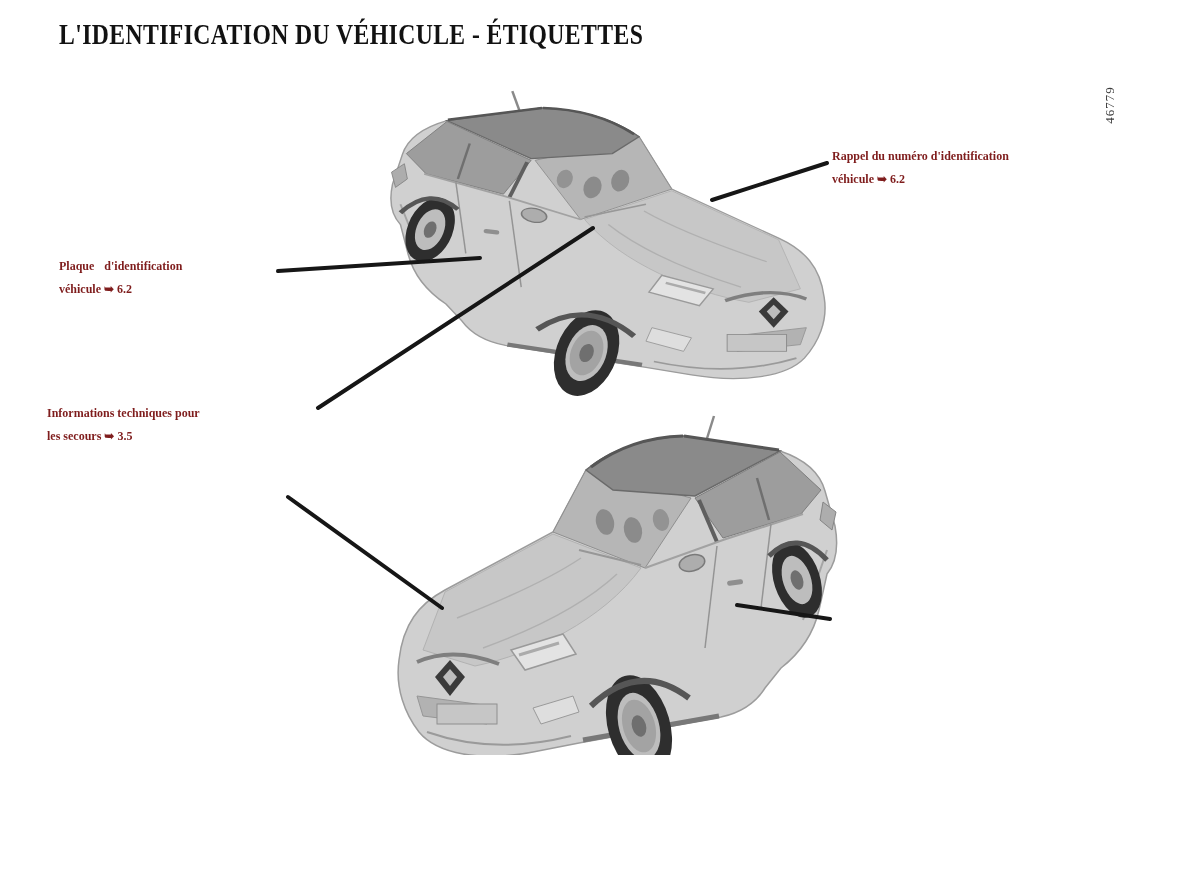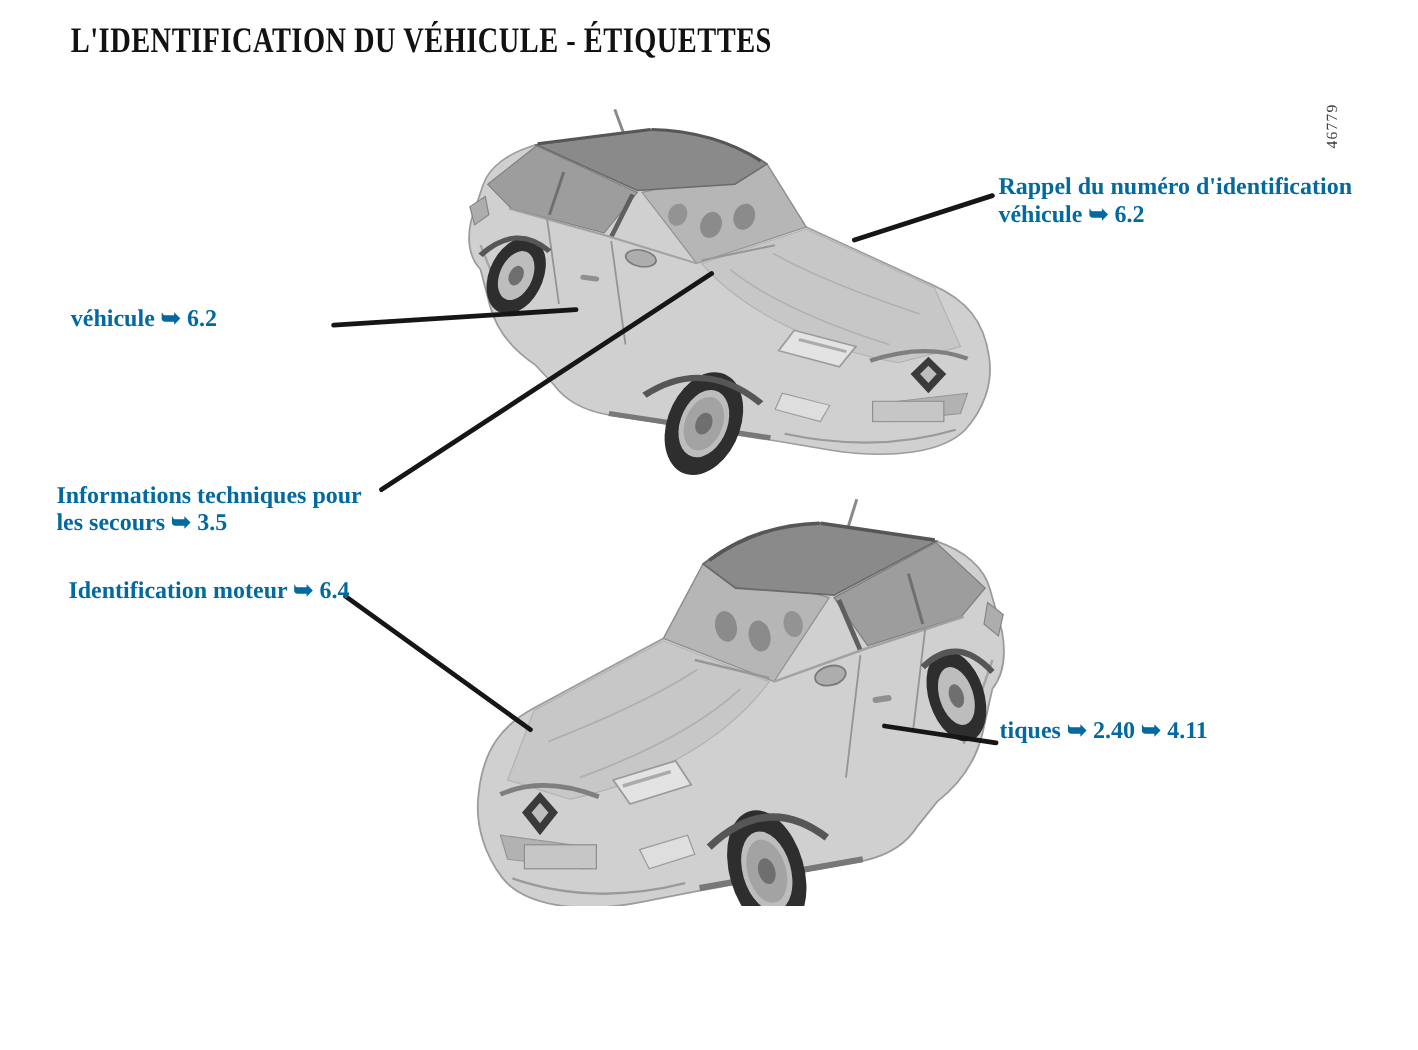--- a/index.html
+++ b/index.html
@@ -21,24 +21,24 @@
     font-size: 30px;
     font-weight: bold;
     letter-spacing: 0.5px;
     white-space: nowrap;
     transform: scaleX(0.79);
     transform-origin: left top;
     color: #121212;
   }
   .callout {
     position: absolute;
-    font-size: 20px;
+    font-size: 12px;
     font-weight: bold;
     line-height: 23px;
-    color: #0369a1;
+    color: #7f1d1d;
     white-space: nowrap;
   }
   .callout .ws { word-spacing: 7px; }
   #callout-rappel   { left: 832px; top: 145px; }
   #callout-plaque   { left: 59px;  top: 255px; }
   #callout-infos    { left: 47px;  top: 402px; }
   #callout-moteur   { left: 57px;  top: 481px; }
   #callout-pneus    { left: 833px; top: 598px; }
   #figure-number {
     position: absolute;
@@ -172,31 +172,28 @@
       <line x1="830" y1="619" x2="737" y2="605"></line>
     </g>
   </svg>
 
   <div id="callout-rappel" class="callout">
     <div>Rappel du numéro d'identification</div>
     <div>véhicule ➥ 6.2</div>
   </div>
 
   <div id="callout-plaque" class="callout">
+    <div class="ws">Plaque d'identification</div>
     <div>véhicule ➥ 6.2</div>
   </div>
 
   <div id="callout-infos" class="callout">
     <div>Informations techniques pour</div>
     <div>les secours ➥ 3.5</div>
   </div>
 
-  <div id="callout-moteur" class="callout">
-    <div>Identification moteur ➥ 6.4</div>
-  </div>
 
   <div id="callout-pneus" class="callout">
-    <div>tiques ➥ 2.40 ➥ 4.11</div>
   </div>
 
   <div id="page-number">0.7</div>
 
 </div>
 
 </body></html>

